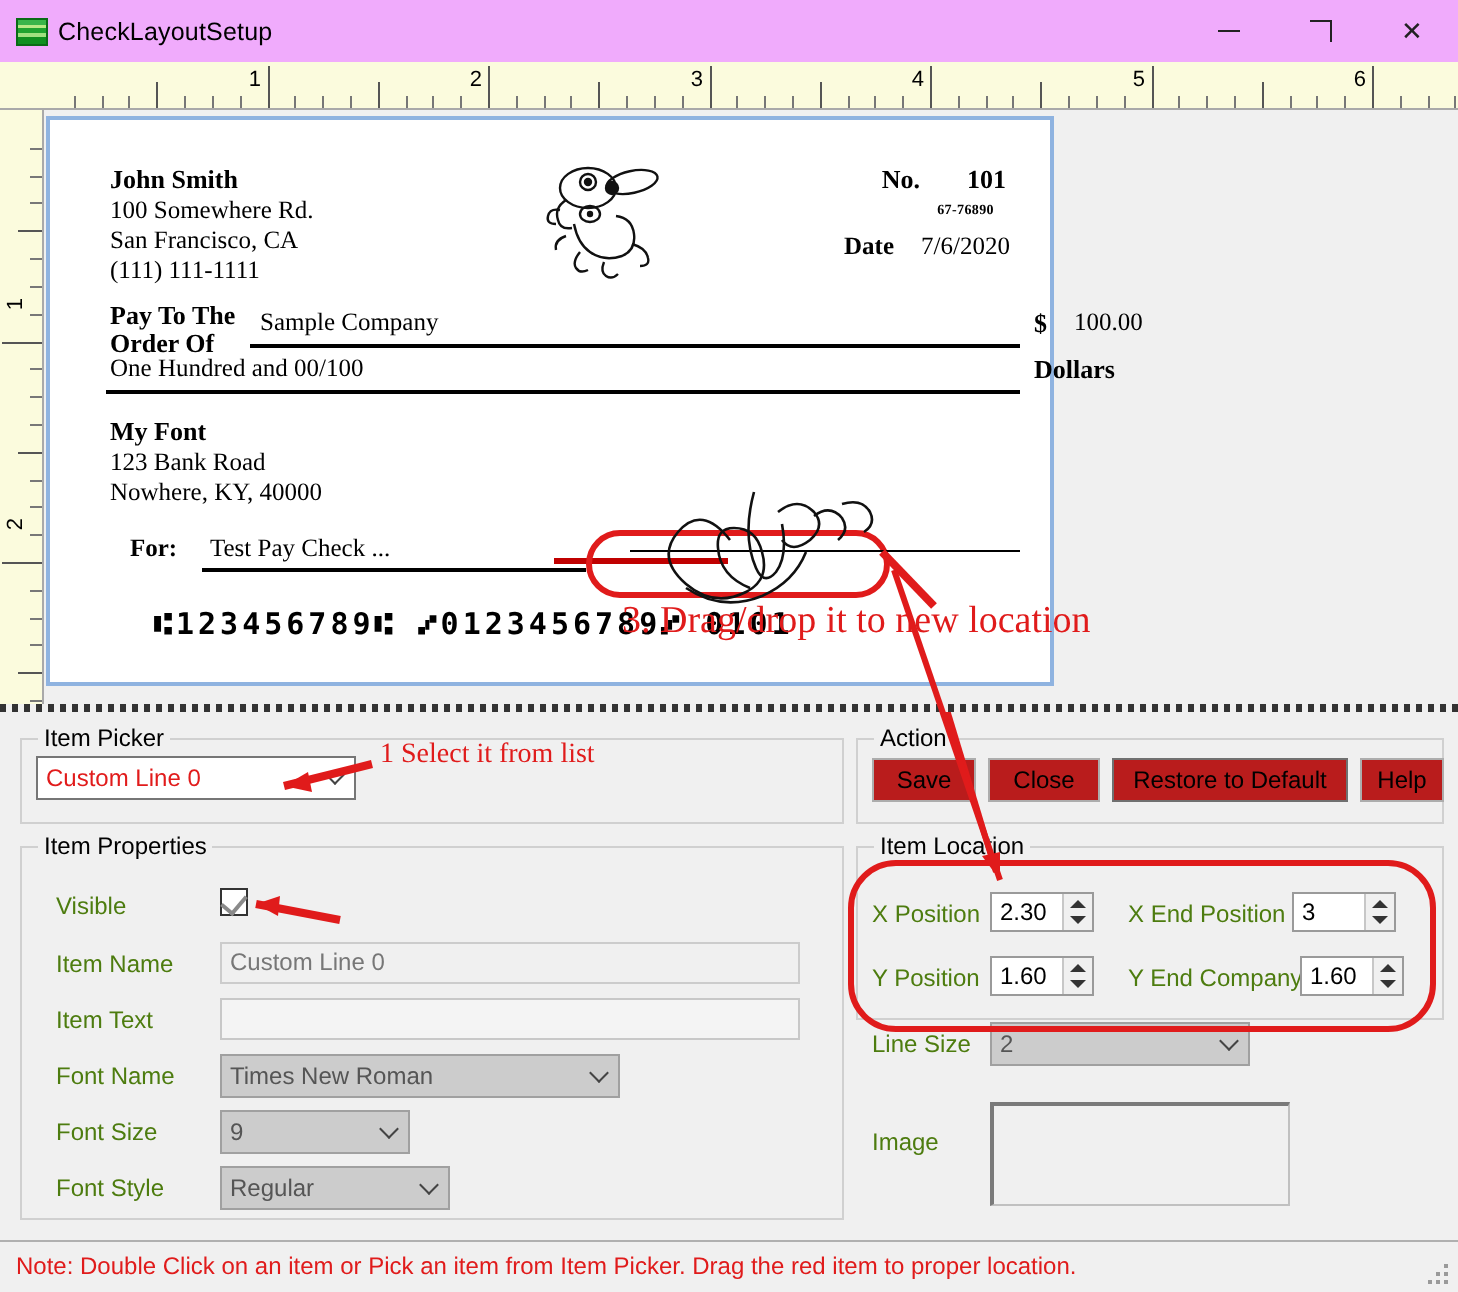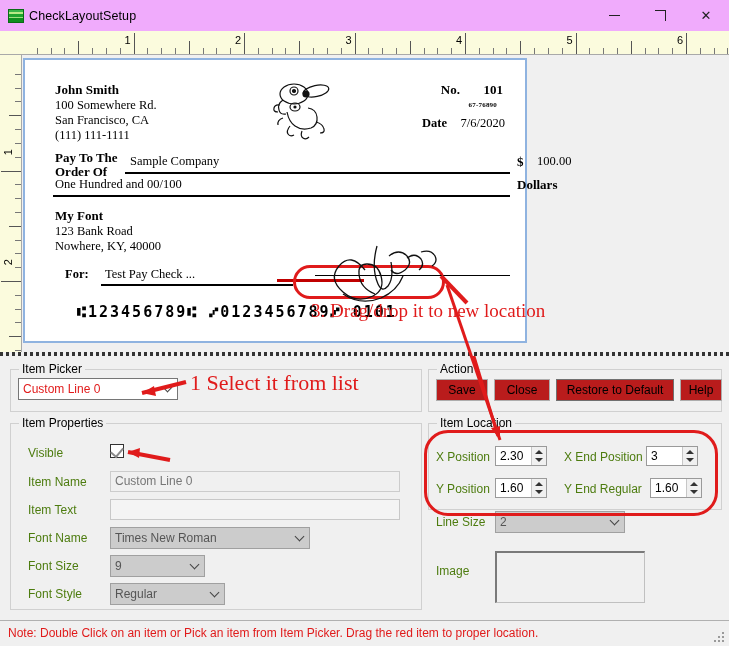--- a/index.html
+++ b/index.html
@@ -425,21 +425,21 @@
     box-sizing: border-box;
     pointer-events: none;
   }
 
   .annot {
     position: absolute;
     font-family: "Liberation Serif", serif;
     color: #e01b1b;
     white-space: nowrap;
   }
-  .annot-1 { left: 190px; top: 14px; font-size: 22px; font-family: Liberation Serif, serif; }
+  .annot-1 { left: 190px; top: 14px; font-size: 14px; font-family: Liberation Serif, serif; }
   .annot-2 { left: 130px; top: 72px; font-size: 20px; }
 
   
   .statusbar {
     position: absolute;
     left: 0; top: 620px;
     width: 729px; height: 26px;
     background: #f0f0f0;
     border-top: 1px solid #b0b0b0;
     box-sizing: border-box;
@@ -729,21 +729,21 @@
     </div>
 
     <div class="lbl" style="left:436px; top:126px;">Y Position</div>
     <div class="spin" style="left:495px; top:122px; width:52px;">
       <span class="val">1.60</span>
       <span class="arrows">
           <span class="up"></span>
           <span class="dn"></span>
         </span>
     </div>
-    <div class="lbl" style="left:564px; top:126px;">Y End Regular</div>
+    <div class="lbl" style="left:564px; top:126px;">Y End Company</div>
     <div class="spin" style="left:650px; top:122px; width:52px;">
       <span class="val">1.60</span>
       <span class="arrows">
           <span class="up"></span>
           <span class="dn"></span>
         </span>
     </div>
 
     <div class="lbl" style="left:436px; top:159px;">Line Size</div>
     <div class="combo disabled" style="left:495px; top:155px; width:130px;">

